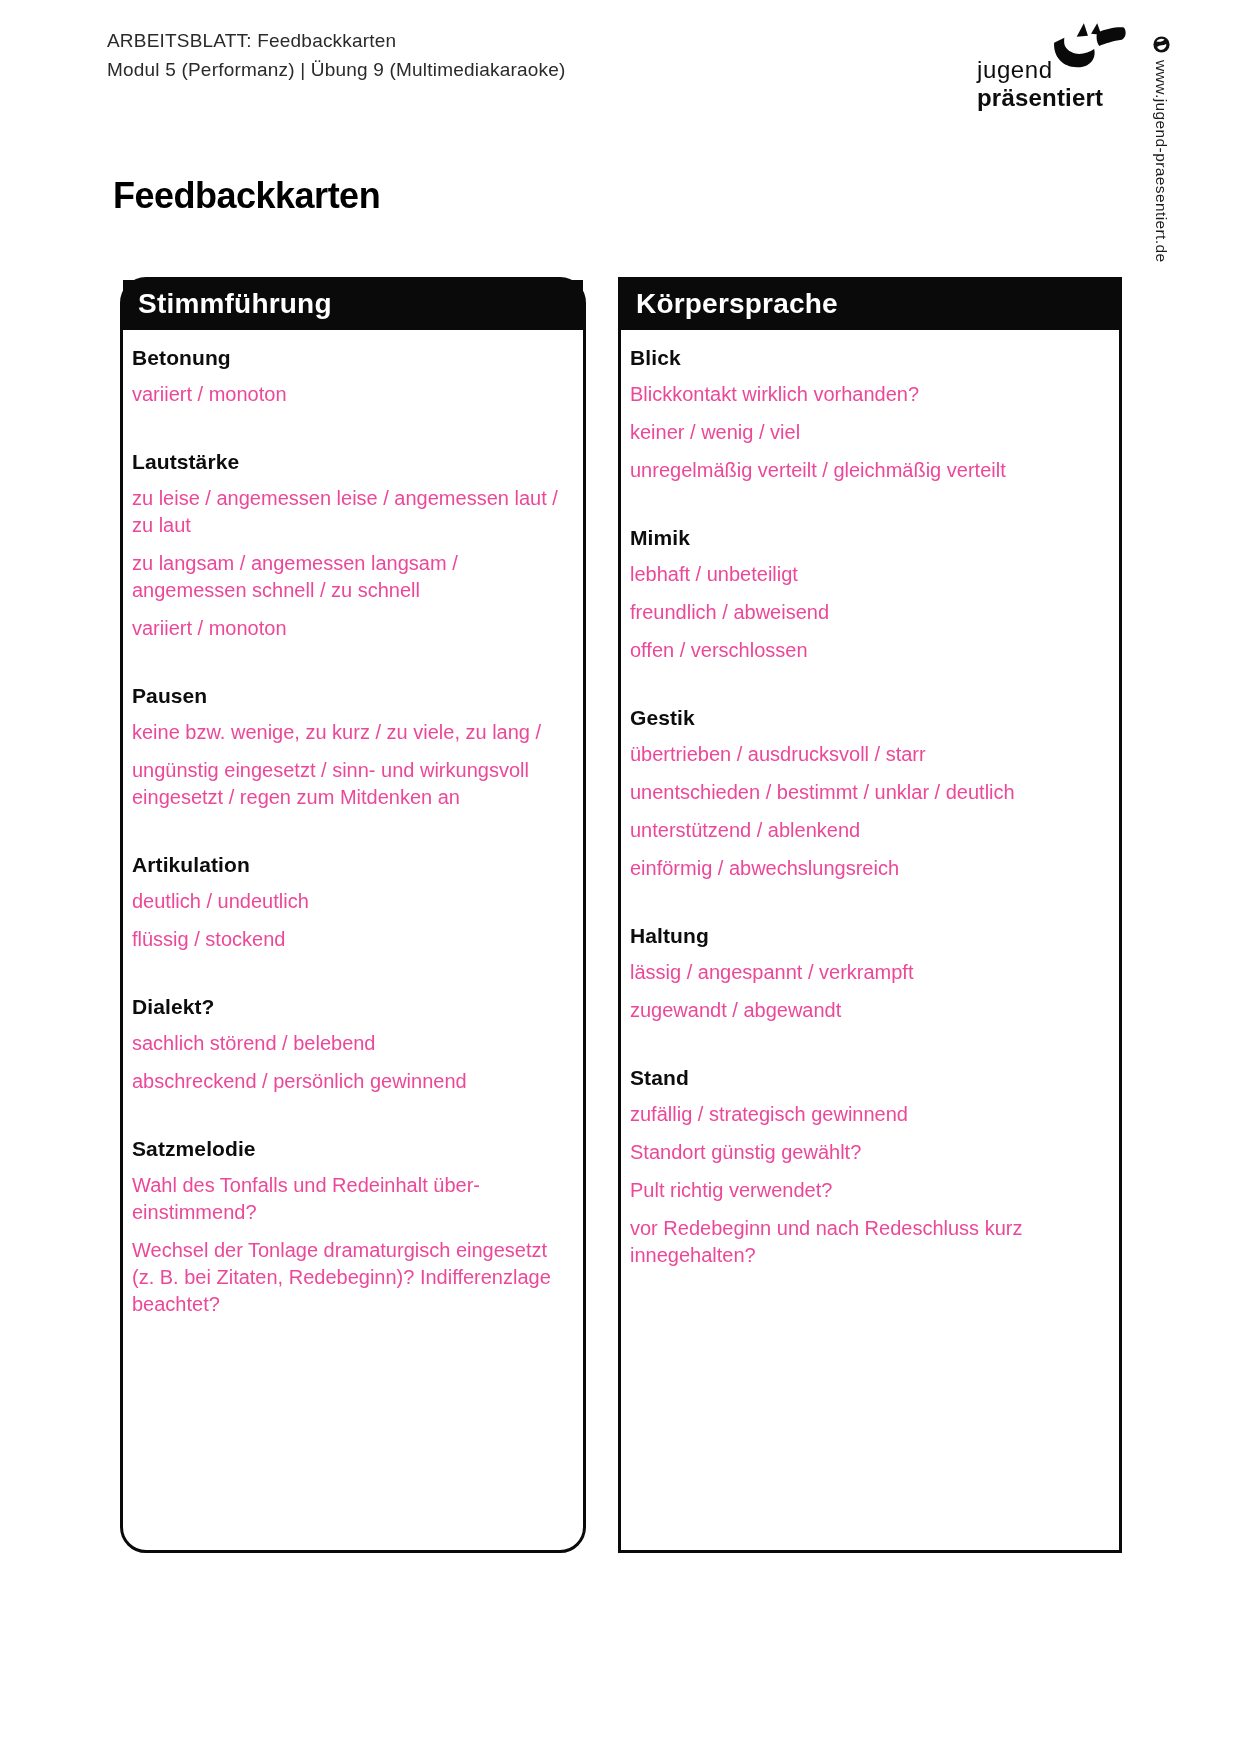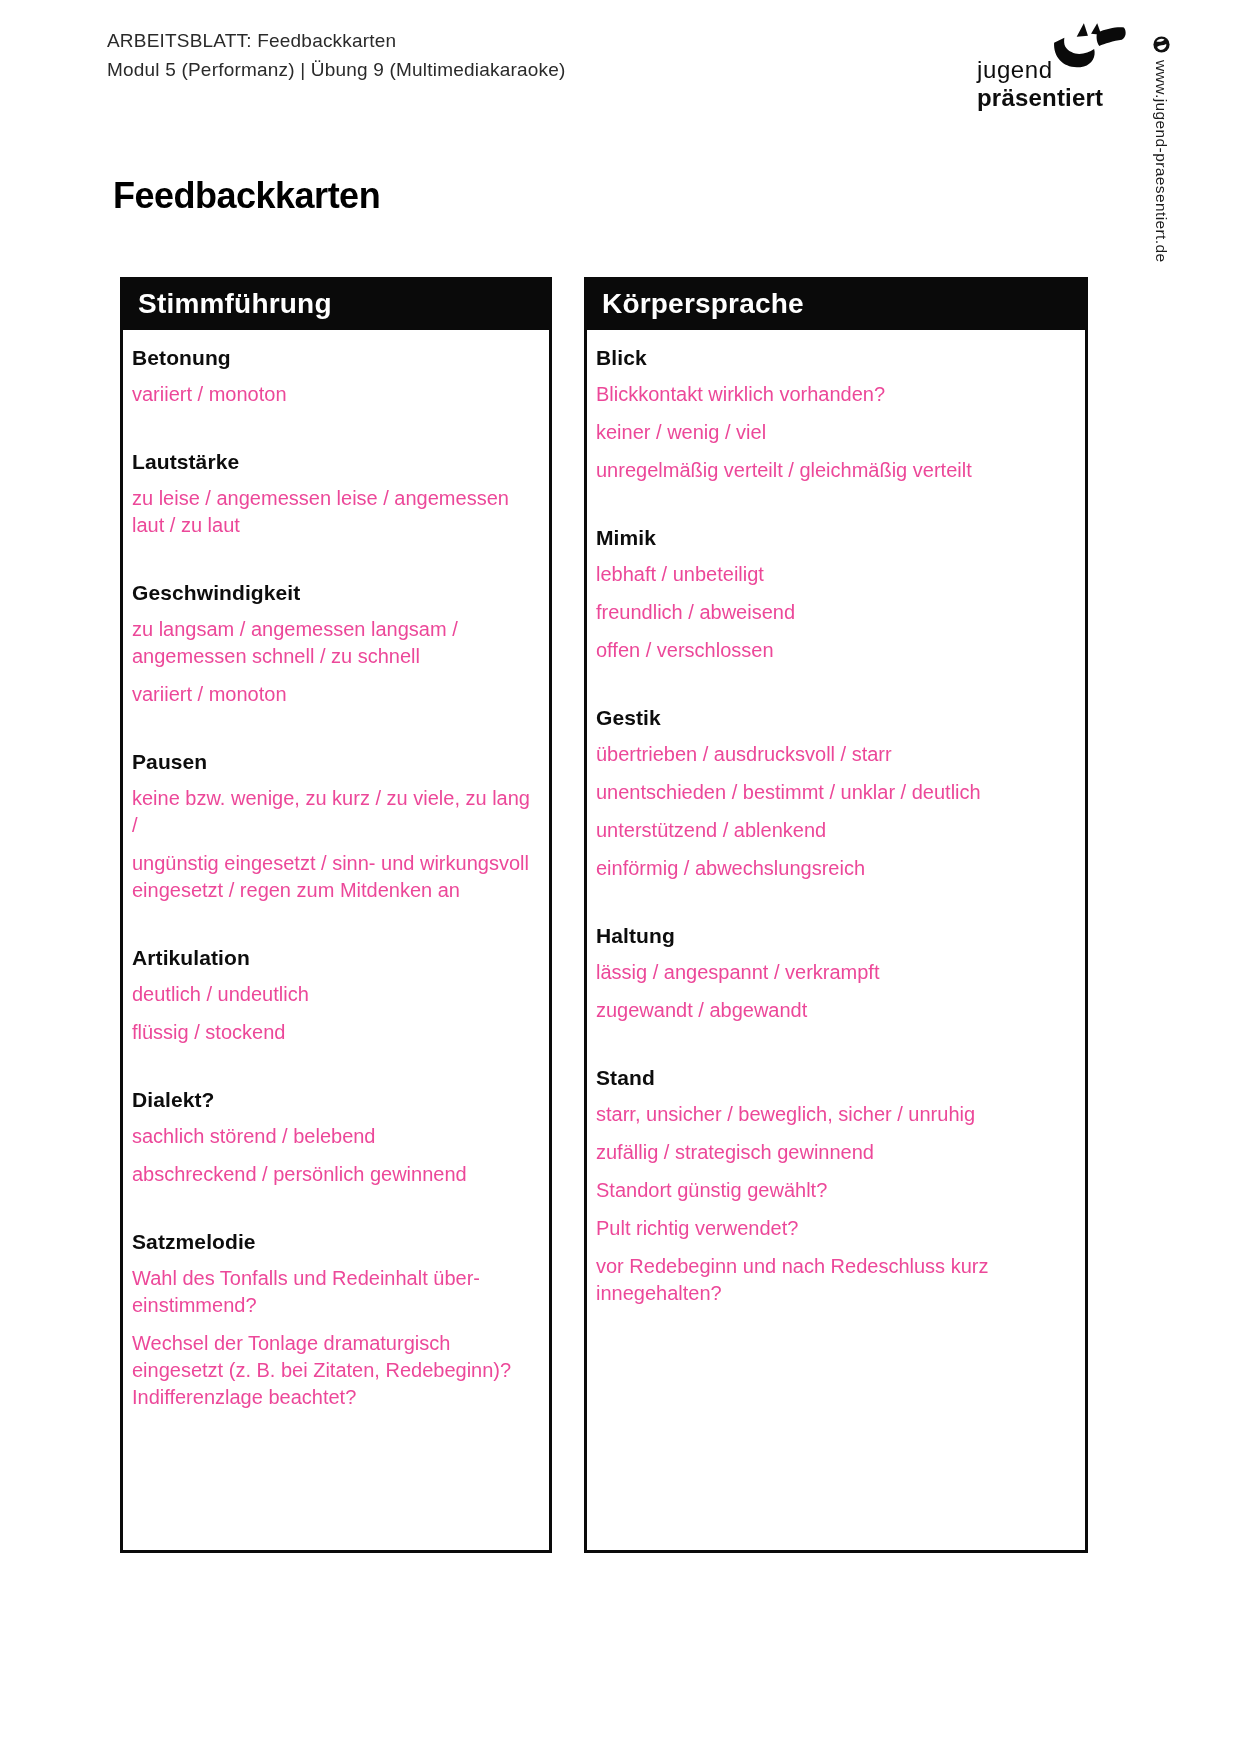--- a/index.html
+++ b/index.html
@@ -41,21 +41,21 @@
     position:absolute; left:104px; top:166px; margin:9px;
     font-size:36px; font-weight:bold; letter-spacing:-0.5px; color:#000;
   }
 
   
   .cards { position:absolute; left:120px; top:277px; display:flex; gap:32px; }
   .card {
     border:3px solid #0a0a0a; box-sizing:border-box;
     height:1276px; background:#fff;
   }
-  .card-left  { width:432px; }
+  .card-left  { width:466px;border-radius:26px; }
   .card-right { width:504px; }
   .card-header {
     background:#0a0a0a; color:#ffffff;
     font-size:28px; font-weight:bold; letter-spacing:0.2px;
     padding:8px 15px 10px 15px;
   }
   .card-body { padding:0 9px; }
   .card-body h3.sec {
     font-size:21px; font-weight:bold; color:#0d0d0d;
     letter-spacing:0.1px; margin:42px 0 0 0;
@@ -100,21 +100,20 @@
   <h1 class="title">Feedbackkarten</h1>
 
   <div class="cards">
       <section class="card card-left">
         <header class="card-header">Stimmführung</header>
         <div class="card-body">
           <h3 class="sec">Betonung</h3>
           <p class="item">variiert / monoton</p>
           <h3 class="sec">Lautstärke</h3>
           <p class="item">zu leise / angemessen leise / angemessen laut / zu laut</p>
-          <h3 class="sec">Geschwindigkeit</h3>
           <p class="item">zu langsam / angemessen langsam / angemessen schnell / zu schnell</p>
           <p class="item">variiert / monoton</p>
           <h3 class="sec">Pausen</h3>
           <p class="item">keine bzw. wenige, zu kurz / zu viele, zu lang /</p>
           <p class="item">ungünstig eingesetzt / sinn- und wirkungsvoll eingesetzt / regen zum Mitdenken an</p>
           <h3 class="sec">Artikulation</h3>
           <p class="item">deutlich / undeutlich</p>
           <p class="item">flüssig / stockend</p>
           <h3 class="sec">Dialekt?</h3>
           <p class="item">sachlich störend / belebend</p>
@@ -137,21 +136,20 @@
           <p class="item">offen / verschlossen</p>
           <h3 class="sec">Gestik</h3>
           <p class="item">übertrieben / ausdrucksvoll / starr</p>
           <p class="item">unentschieden / bestimmt / unklar / deutlich</p>
           <p class="item">unterstützend / ablenkend</p>
           <p class="item">einförmig / abwechslungsreich</p>
           <h3 class="sec">Haltung</h3>
           <p class="item">lässig / angespannt / verkrampft</p>
           <p class="item">zugewandt / abgewandt</p>
           <h3 class="sec">Stand</h3>
-          <p class="item">starr, unsicher / beweglich, sicher / unruhig</p>
           <p class="item">zufällig / strategisch gewinnend</p>
           <p class="item">Standort günstig gewählt?</p>
           <p class="item">Pult richtig verwendet?</p>
           <p class="item">vor Redebeginn und nach Redeschluss kurz innegehalten?</p>
         </div>
       </section>
     </div>
 
 </div>
 

